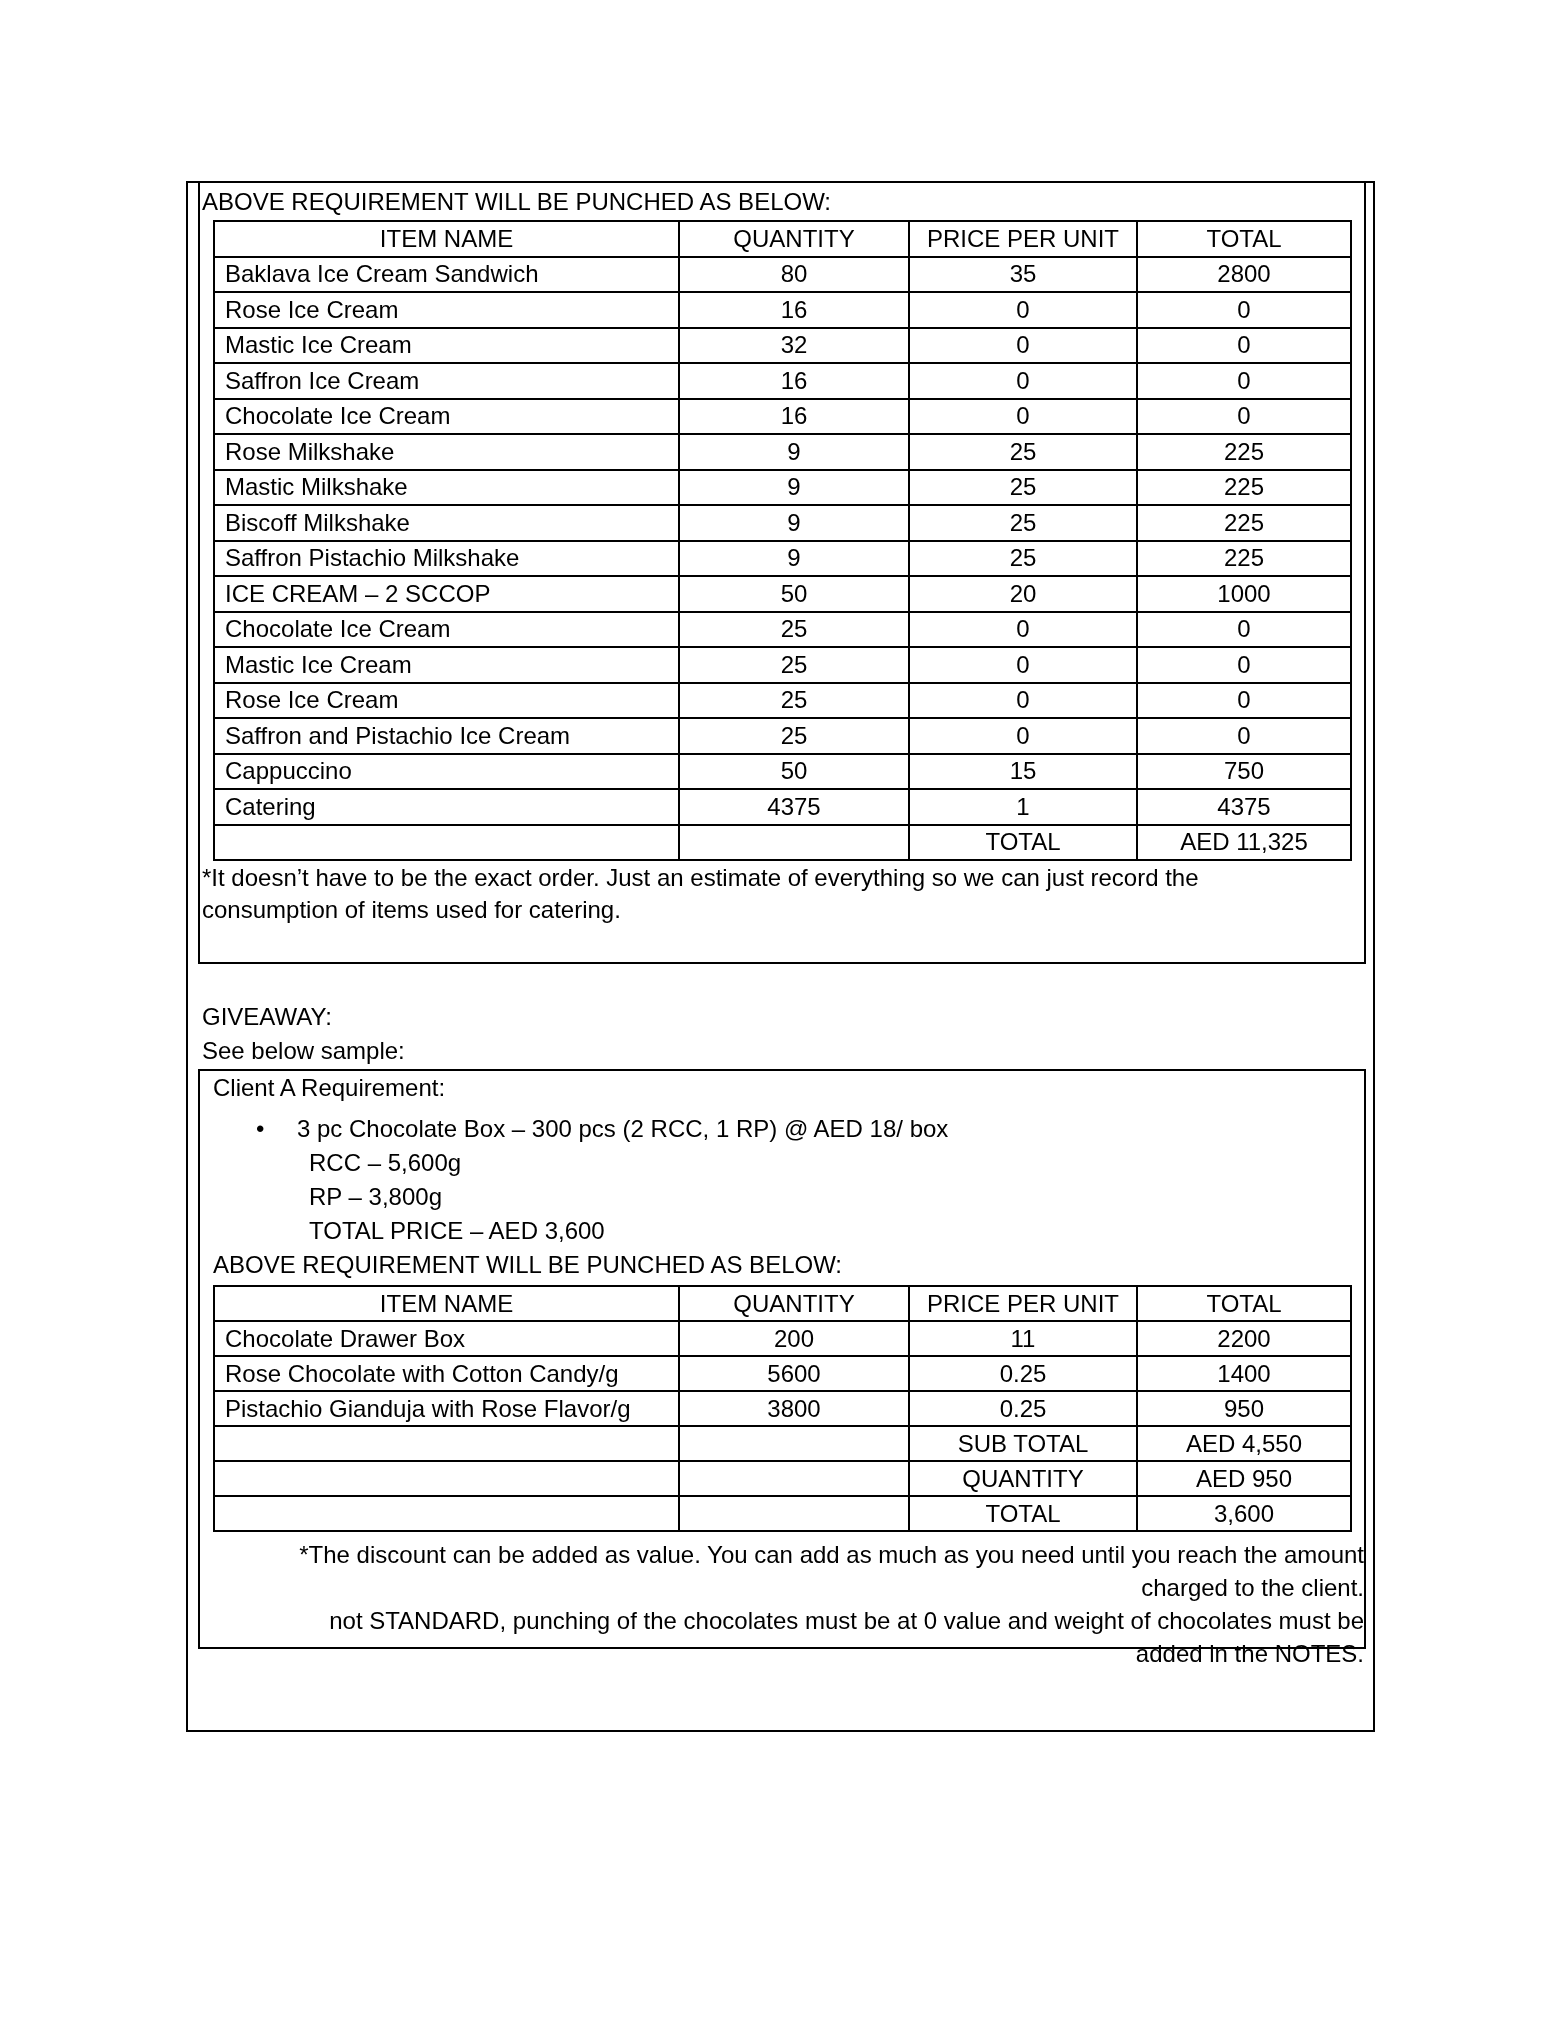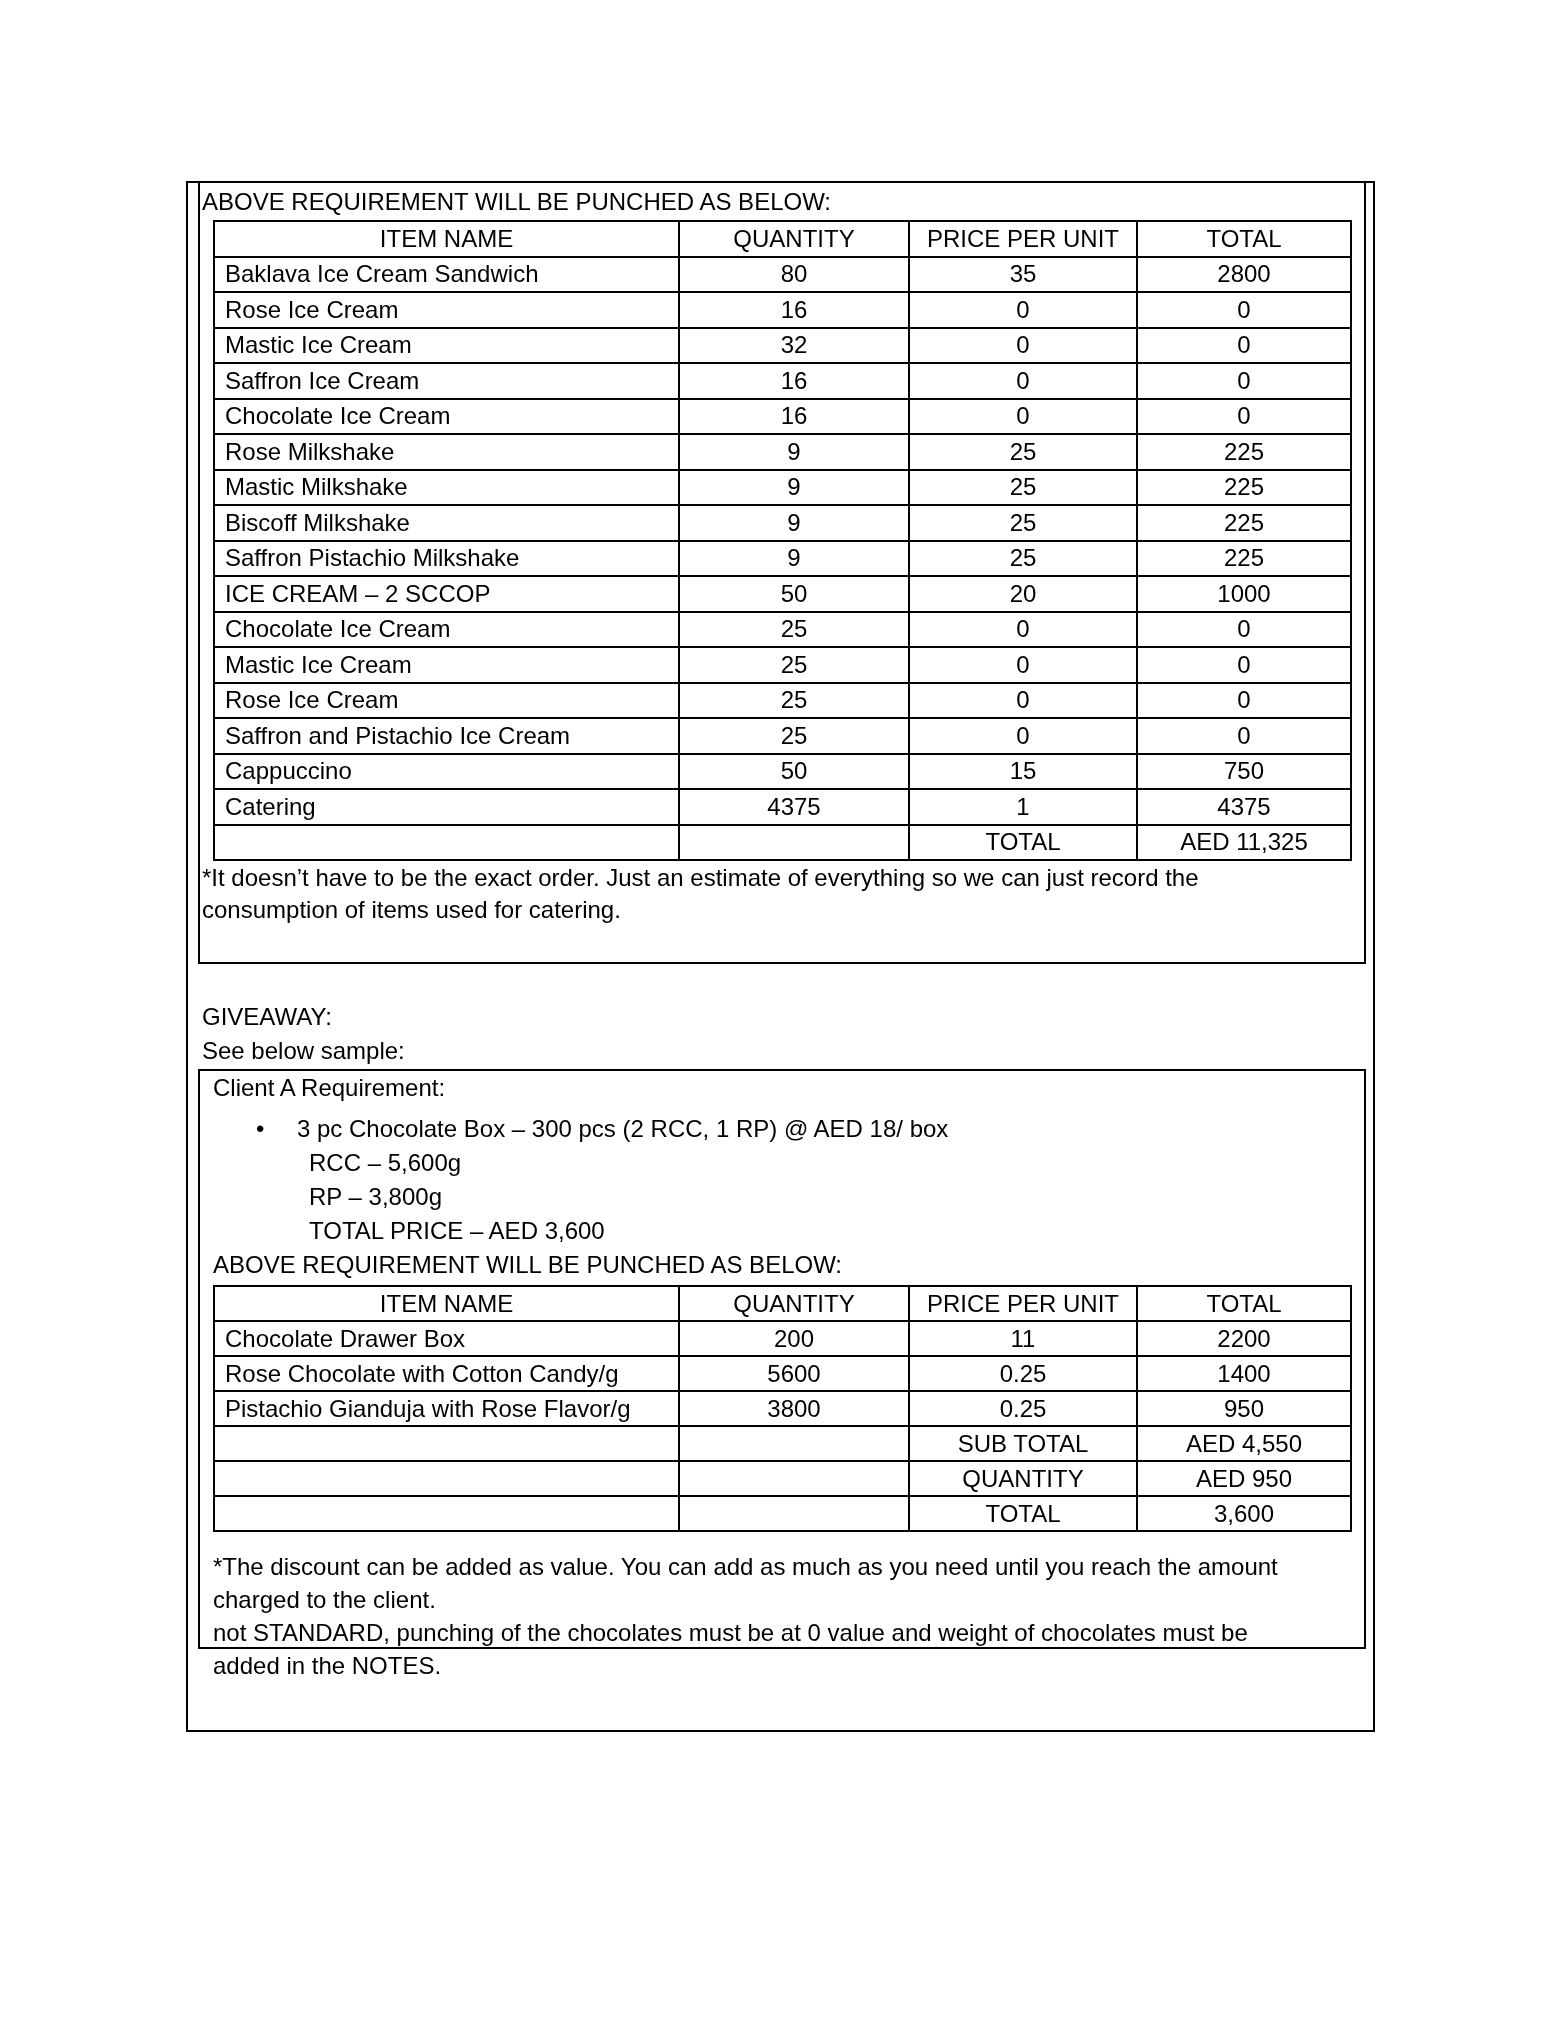--- a/index.html
+++ b/index.html
@@ -101,24 +101,25 @@
     margin-left: 0;
     margin-top: 7px;
   }
   .bullet-glyph {
     display: inline-block;
     width: 41px;
   }
   .detail-line { padding-left: 109px; }
   .box2 table.items-table { margin-top: 3px; margin-left: 13px; }
   .box2 .notes {
-    margin: 18px 0 0 13px;
+    margin: 6px 0 0 13px;
     font-size: 24px;
     line-height: 33px;
     white-space: nowrap;
+    text-align: right;
   }
 </style>
 </head>
 <body>
 
 <div class="page-border"></div>
 
 <div class="section-box box1">
   <div class="doc-text punch-title">ABOVE REQUIREMENT WILL BE PUNCHED AS BELOW:</div>
 

